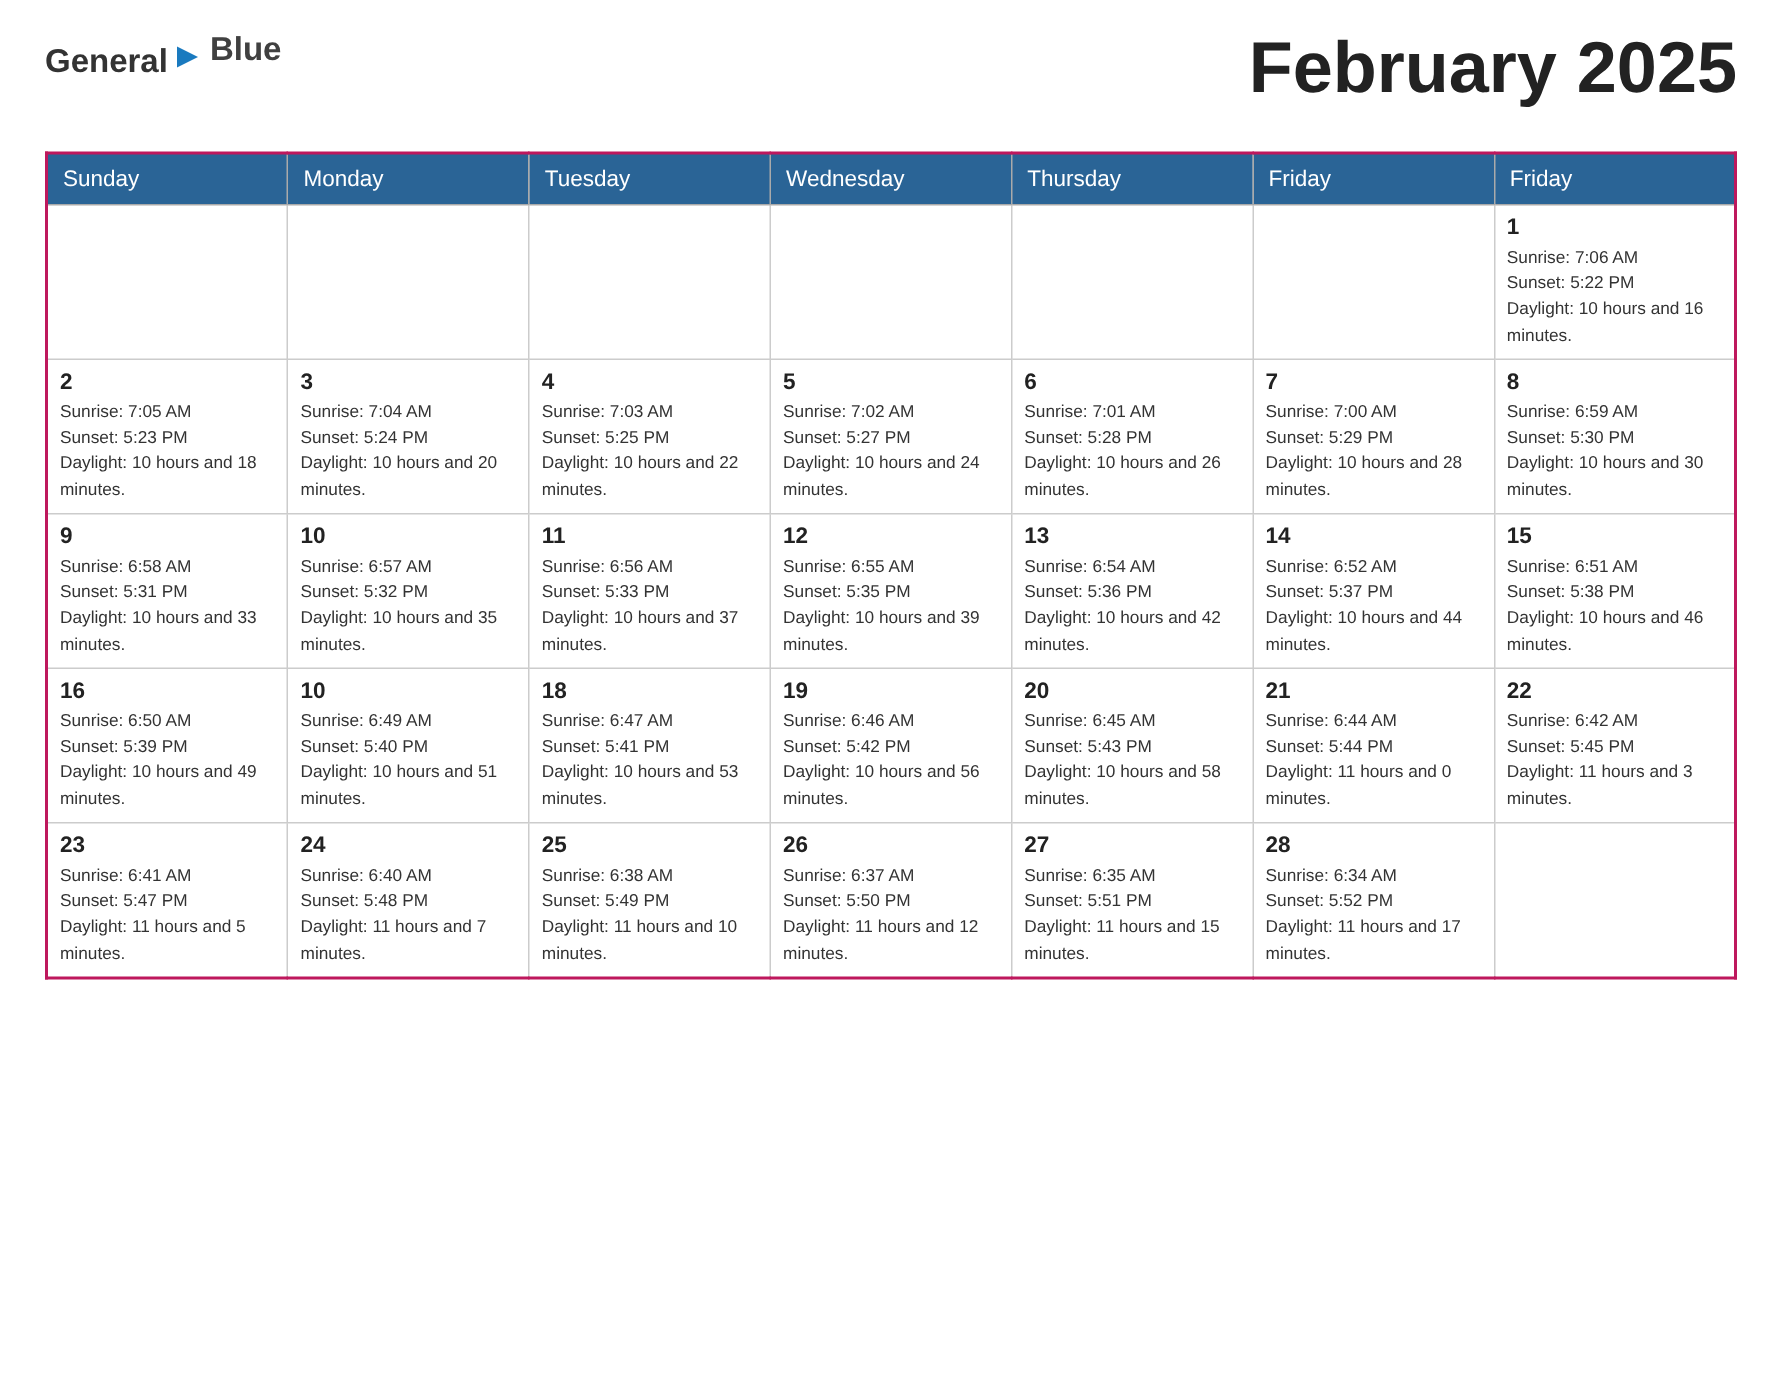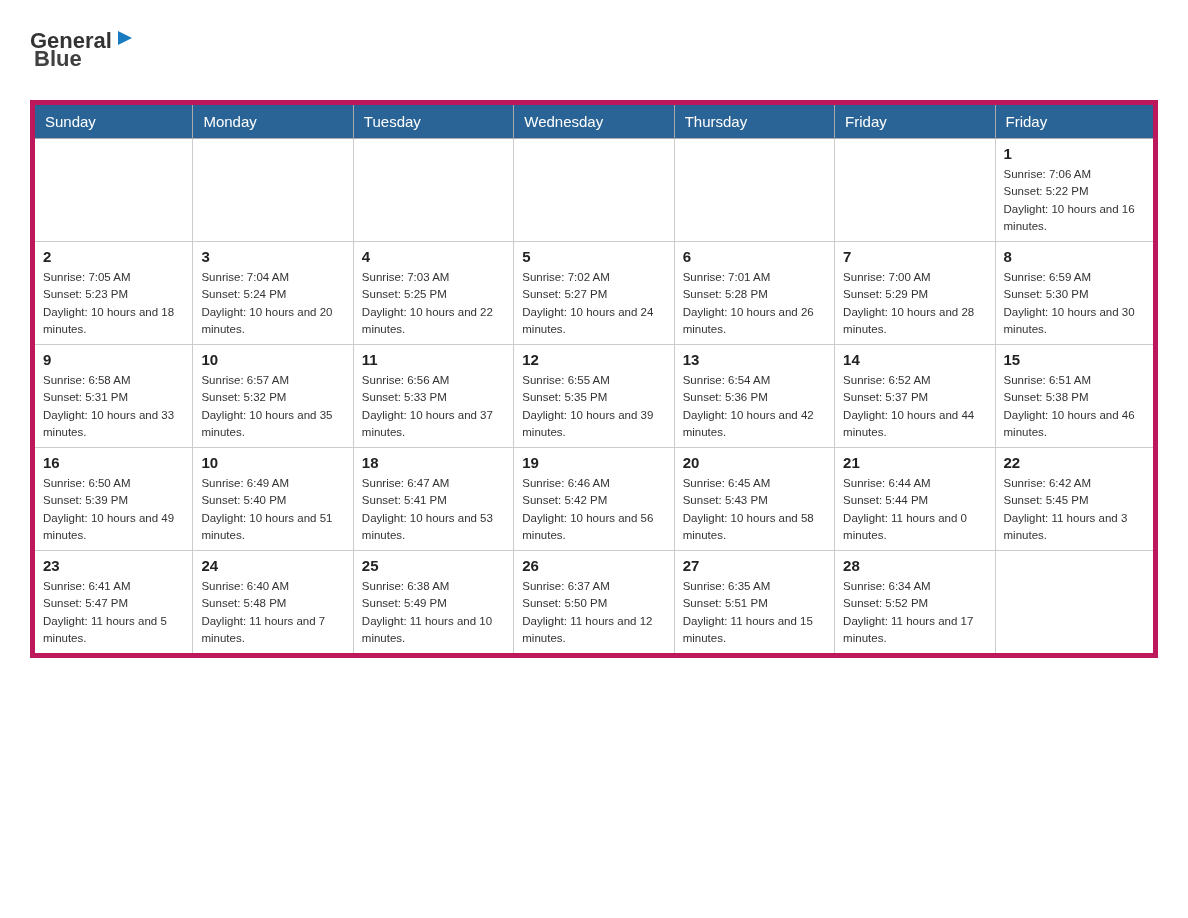--- a/index.html
+++ b/index.html
@@ -42,21 +42,21 @@
       line-height: 1.1;
     }
     .location {
       font-size: 18px;
       color: #444;
       margin-top: 4px;
     }
     .calendar {
       width: 100%;
       border-collapse: collapse;
-      border: 5px solid #be185d;
+      border: 2px solid #be185d;
       margin-top: 28px;
     }
     .calendar th {
       background: #2a6496;
       color: #fff;
       font-size: 15px;
       font-weight: normal;
       padding: 8px 10px;
       text-align: left;
       border: 1px solid #aaa;
@@ -85,33 +85,34 @@
       background: #fafafa;
     }
     tr:nth-child(odd) td { background: #fff; }
     tr:nth-child(even) td { background: #fff; }
   </style>
 </head>
 <body>
 
 <div class="header">
   <div class="logo">
-    <div style="display:flex; flex-direction:column; align-items:flex-start;">
+    <div style="display:flex; flex-direction:row; align-items:flex-start;">
       <div style="display:flex; align-items:center;">
         <span class="logo-text-general">General</span>
         <div style="position:relative; margin-left:2px; margin-top:-2px;">
           <svg width="22" height="22" viewBox="0 0 22 22">
             <polygon points="4,4 18,11 4,18" fill="#1a7abf"></polygon>
           </svg>
         </div>
       </div>
       <span class="logo-text-blue" style="margin-top:-8px; margin-left:4px;">Blue</span>
     </div>
   </div>
   <div class="title-area">
+    <div class="month-title">February 2025</div>
   </div>
 </div>
 
 <table class="calendar">
   <thead>
     <tr>
     <th>Sunday</th>
         <th>Monday</th>
         <th>Tuesday</th>
         <th>Wednesday</th>

